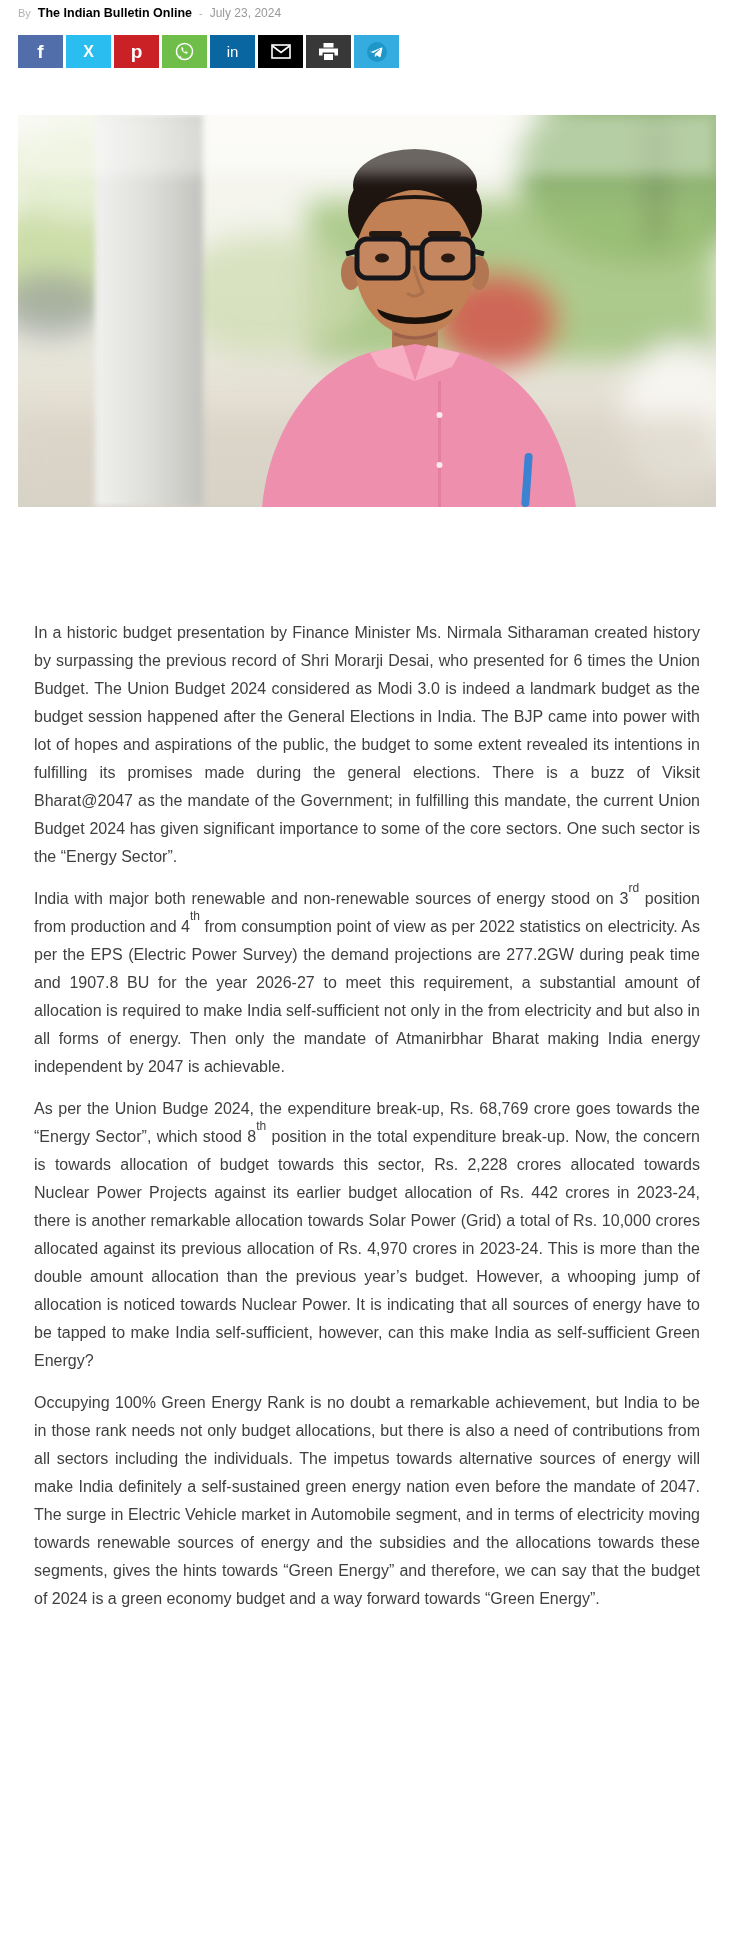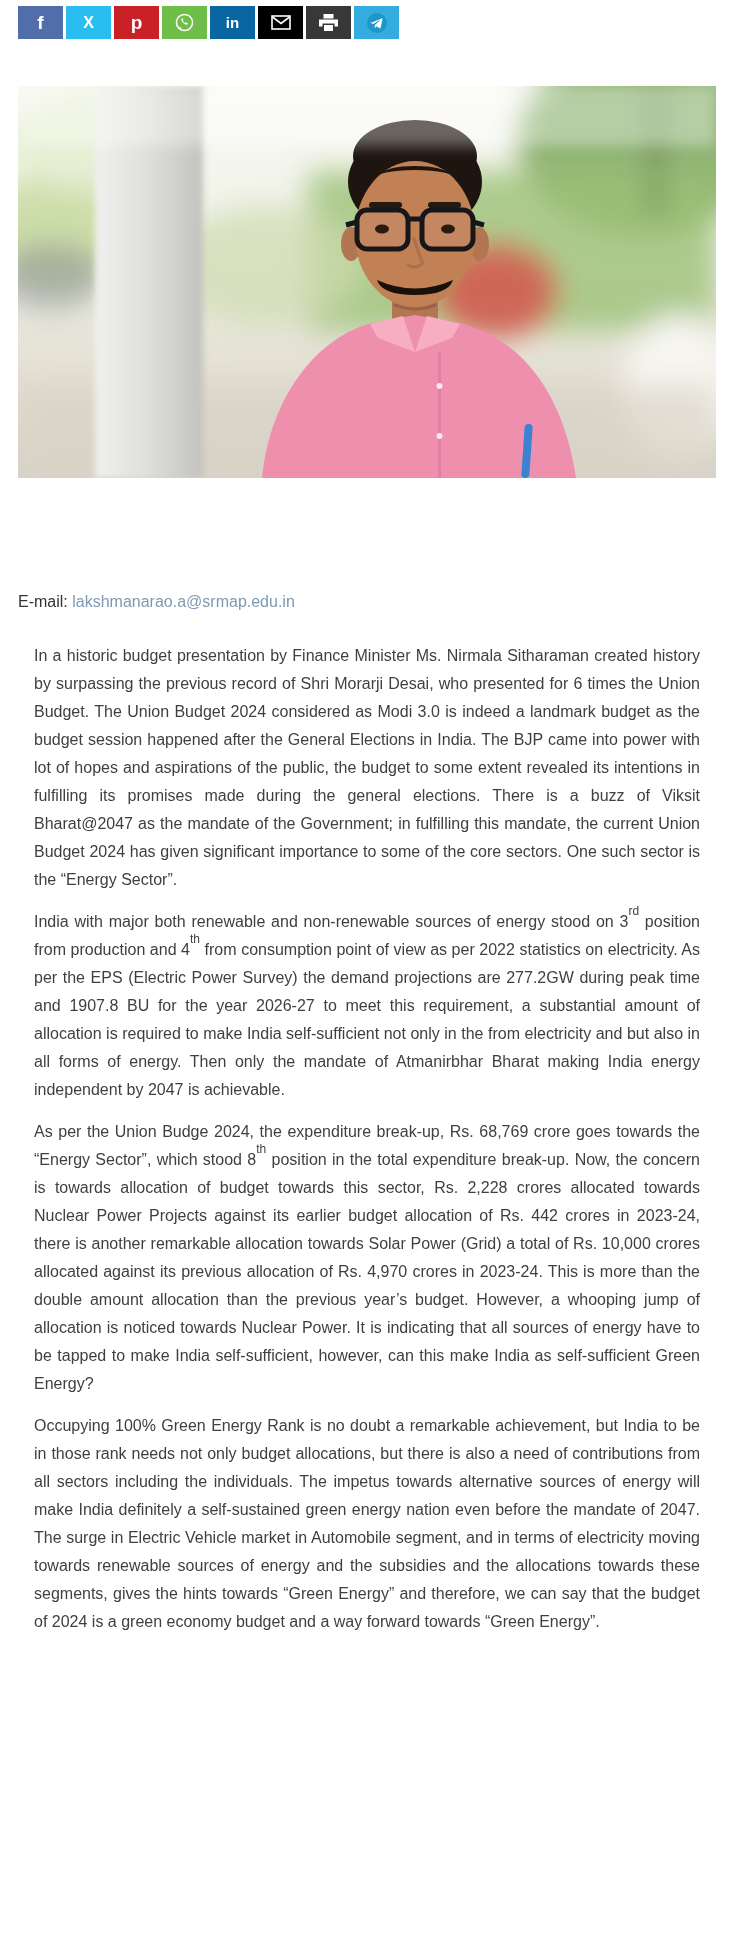--- a/index.html
+++ b/index.html
@@ -28,20 +28,26 @@
   .body-text p{margin:0 16px 14px;font-size:16px;line-height:28px;text-align:justify;color:#3f3f3f;}
   .body-text p:last-child{margin-bottom:0;}
   .body-text sup{font-size:12px;line-height:0;position:relative;top:-6px;}
 </style>
 </head>
 <body>
 
 <div class="page">
 
 
+  <div class="byline">
+    <span>By</span>
+    <span class="author">The Indian Bulletin Online</span>
+    <span class="sep">-</span>
+    <span class="date">July 23, 2024</span>
+  </div>
 
   <div class="share-row">
       <div class="share-btn" style="background: rgb(81, 110, 171);">
         <span class="share-icon">
           <span class="tglyph" style="font-size:19px;font-weight:700;">f</span>
         </span>
       </div>
       <div class="share-btn" style="background: rgb(41, 189, 240);">
         <span class="share-icon">
           <span class="tglyph" style="font-size:16px;font-weight:700;">X</span>
@@ -56,21 +62,21 @@
         <span class="share-icon">
           <svg width="21" height="21" viewBox="0 0 24 24">
             <circle cx="12" cy="12" r="9.2" fill="none" stroke="#fff" stroke-width="1.7"></circle>
             <path d="M5.5 20l1.2-3.4 2.2 2.2z" fill="#fff"></path>
             <path d="M8.6 7.4c.2-.5.9-.6 1.2-.1l.9 1.5c.2.3.1.6-.1.9l-.5.6c.3.8 1.5 2 2.3 2.3l.7-.6c.2-.2.6-.3.9-.1l1.5.9c.5.3.4 1-.1 1.2-.7.4-1.6.6-2.3.3-1.7-.6-3.7-2.5-4.4-4.2-.3-.8-.3-1.9 0-2.7z" fill="#fff"></path>
           </svg>
         </span>
       </div>
       <div class="share-btn" style="background: rgb(10, 102, 160);">
         <span class="share-icon">
-          <span class="tglyph" style="font-size:15px;font-weight:700;">in</span>
+          <span class="tglyph" style="font-size:15px;font-weight:400;">in</span>
         </span>
       </div>
       <div class="share-btn" style="background: rgb(0, 0, 0);">
         <span class="share-icon">
           <svg width="20" height="15" viewBox="0 0 20 15">
             <rect x="1" y="1" width="18" height="13" fill="none" stroke="#fff" stroke-width="1.6"></rect>
             <path d="M1.5 2l8.5 6.5L18.5 2" fill="none" stroke="#fff" stroke-width="1.6"></path>
           </svg>
         </span>
       </div>
@@ -159,21 +165,20 @@
         <ellipse cx="430" cy="143" rx="7" ry="4.5" fill="#2a1a12"></ellipse>
         <path d="M396 152 q5 18 9 25 q-8 7 -15 2" stroke="#a9714e" stroke-width="3" fill="none" stroke-linecap="round"></path>
         <path d="M359 194 q38 17 76 0 q-5 15 -38 15 q-33 0 -38 -15 Z" fill="#17100b"></path>
         <path d="M377 219 q20 8 40 0" stroke="#9c5f4a" stroke-width="3" fill="none" stroke-linecap="round"></path>
       </g>
       <rect width="698" height="60" fill="#ffffff" opacity="0.35" filter="url(#blurM)"></rect>
     </svg>
   </figure>
 
 
-  <p class="email-line"><span>E-mail:</span> <a>lakshmanarao.a@srmap.edu.in</a></p>
 
   <div class="body-text">
     <p>In a historic budget presentation by Finance Minister Ms. Nirmala Sitharaman created history by surpassing the previous record of Shri Morarji Desai, who presented for 6 times the Union Budget. The Union Budget 2024 considered as Modi 3.0 is indeed a landmark budget as the budget session happened after the General Elections in India. The BJP came into power with lot of hopes and aspirations of the public, the budget to some extent revealed its intentions in fulfilling its promises made during the general elections. There is a buzz of Viksit Bharat@2047 as the mandate of the Government; in fulfilling this mandate, the current Union Budget 2024 has given significant importance to some of the core sectors. One such sector is the “Energy Sector”.</p>
     <p>India with major both renewable and non-renewable sources of energy stood on 3<sup>rd</sup> position from production and 4<sup>th</sup> from consumption point of view as per 2022 statistics on electricity. As per the EPS (Electric Power Survey) the demand projections are 277.2GW during peak time and 1907.8 BU for the year 2026-27 to meet this requirement, a substantial amount of allocation is required to make India self-sufficient not only in the from electricity and but also in all forms of energy. Then only the mandate of Atmanirbhar Bharat making India energy independent by 2047 is achievable.</p>
     <p>As per the Union Budge 2024, the expenditure break-up, Rs. 68,769 crore goes towards the “Energy Sector”, which stood 8<sup>th</sup> position in the total expenditure break-up.  Now, the concern is towards allocation of budget towards this sector, Rs. 2,228 crores allocated towards Nuclear Power Projects against its earlier budget allocation of Rs. 442 crores in 2023-24, there is another remarkable allocation towards Solar Power (Grid) a total of Rs. 10,000 crores allocated against its previous allocation of Rs. 4,970 crores in 2023-24. This is more than the double amount allocation than the previous year’s budget. However, a whooping jump of allocation is noticed towards Nuclear Power. It is indicating that all sources of energy have to be tapped to make India self-sufficient, however, can this make India as self-sufficient Green Energy?</p>
     <p>Occupying 100% Green Energy Rank is no doubt a remarkable achievement, but India to be in those rank needs not only budget allocations, but there is also a need of contributions from all sectors including the individuals. The impetus towards alternative sources of energy will make India definitely a self-sustained green energy nation even before the mandate of 2047. The surge in Electric Vehicle market in Automobile segment, and in terms of electricity moving towards renewable sources of energy and the subsidies and the allocations towards these segments, gives the hints towards “Green Energy” and therefore, we can say that the budget of 2024 is a green economy budget and a way forward towards “Green Energy”.</p>
   </div>
 
 </div>
 

